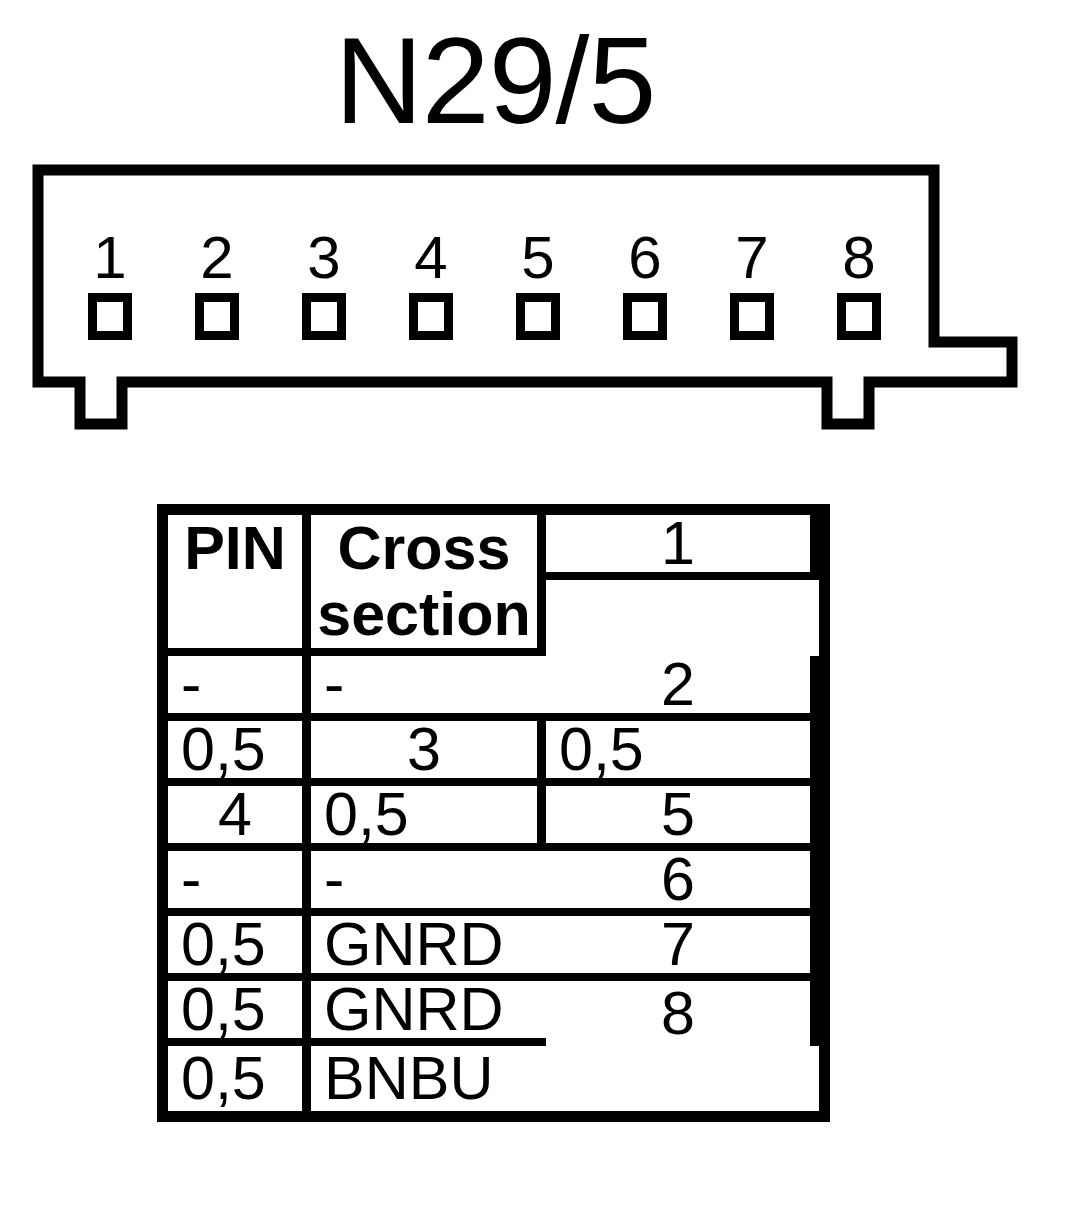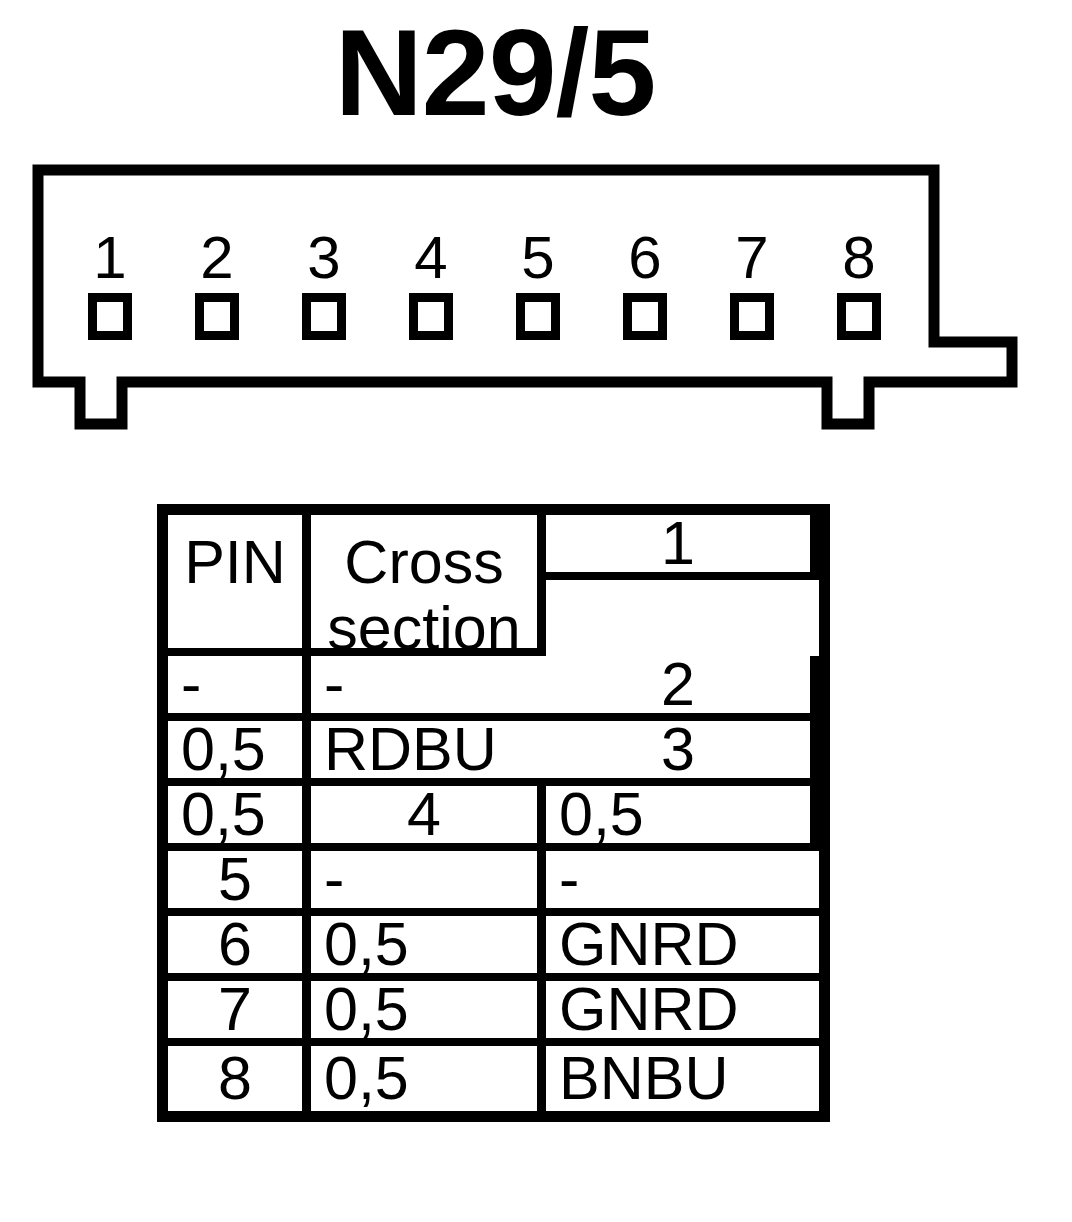--- a/index.html
+++ b/index.html
@@ -5,23 +5,23 @@
   html, body { margin:0; padding:0; }
   body {
     width:1072px; height:1222px;
     background:#ffffff;
     position:relative;
     font-family:"Liberation Sans", sans-serif;
     color:#000000;
     overflow:hidden;
   }
   .title {
-    position:absolute; top:8px; left:0; width:990px; height:130px;
+    position:absolute; top:16px; left:0; width:990px; height:130px;
     text-align:center;
-    font-size:122px; font-weight:bold; line-height:130px;
+    font-size:122px; font-weight:normal; line-height:130px;
     letter-spacing:-1px;
     white-space:nowrap;
   }
   svg.connector { position:absolute; left:0; top:0; }
   svg.connector .outline {
     fill:#ffffff; stroke:#000000; stroke-width:11; stroke-miterlimit:10;
   }
   svg.connector rect.pin-slot {
     fill:#ffffff; stroke:#000000; stroke-width:9;
   }
@@ -45,21 +45,22 @@
     font-size:61px;
   }
   .col-last { border-right:none; }
   .row-last { border-bottom:none; }
   .hdr {
     height:141px;
     align-items:flex-start;
     justify-content:center;
     text-align:center;
     line-height:66px;
-    padding-top:14px;
+    padding-top:0;
+    font-weight:bold;
   }
   .dat {
     height:65px;
     align-items:center;
     line-height:1;
   }
   .dat.pin-col { justify-content:center; }
   .dat.val-col { justify-content:flex-start; padding-left:13px; }
 </style>
 </head>
@@ -92,21 +93,20 @@
 <div class="pin-table">
   <div class="cell hdr pin-col" style="justify-content:center;">PIN</div>
   <div class="cell hdr">Cross section</div>
 
   <div class="cell dat pin-col">1</div>
   <div class="cell dat val-col">-</div>
   <div class="cell dat val-col col-last">-</div>
 
   <div class="cell dat pin-col">2</div>
   <div class="cell dat val-col">0,5</div>
-  <div class="cell dat val-col col-last">RDBU</div>
 
   <div class="cell dat pin-col">3</div>
   <div class="cell dat val-col">0,5</div>
 
   <div class="cell dat pin-col">4</div>
   <div class="cell dat val-col">0,5</div>
 
   <div class="cell dat pin-col">5</div>
   <div class="cell dat val-col">-</div>
   <div class="cell dat val-col col-last">-</div>

